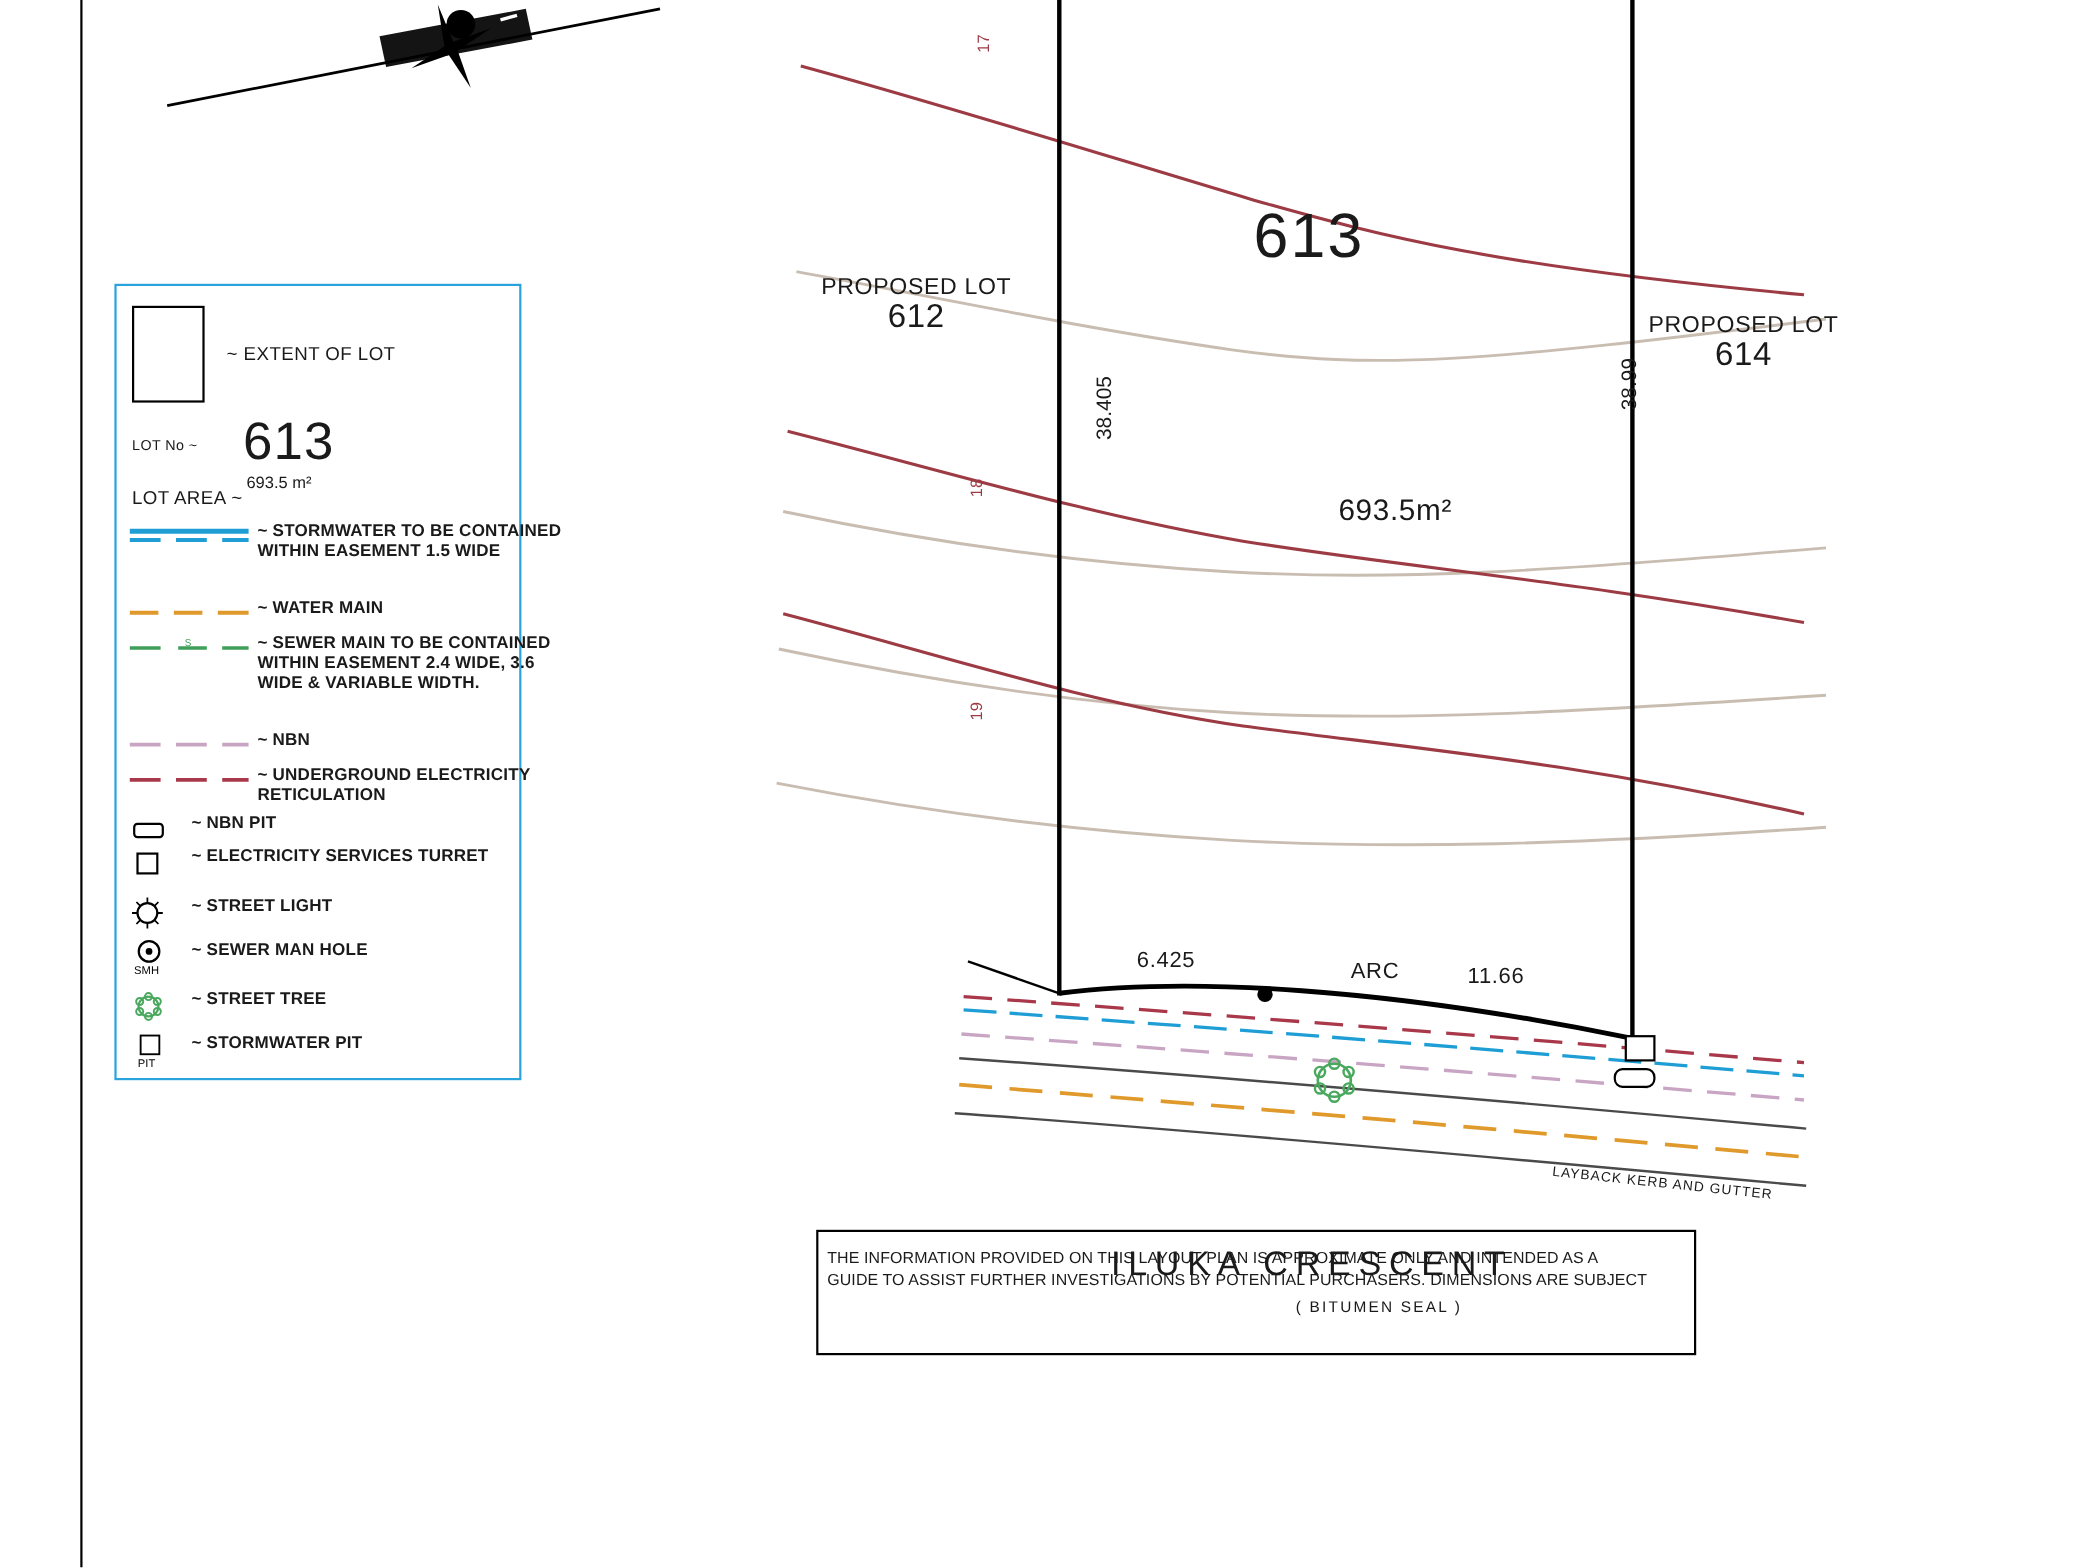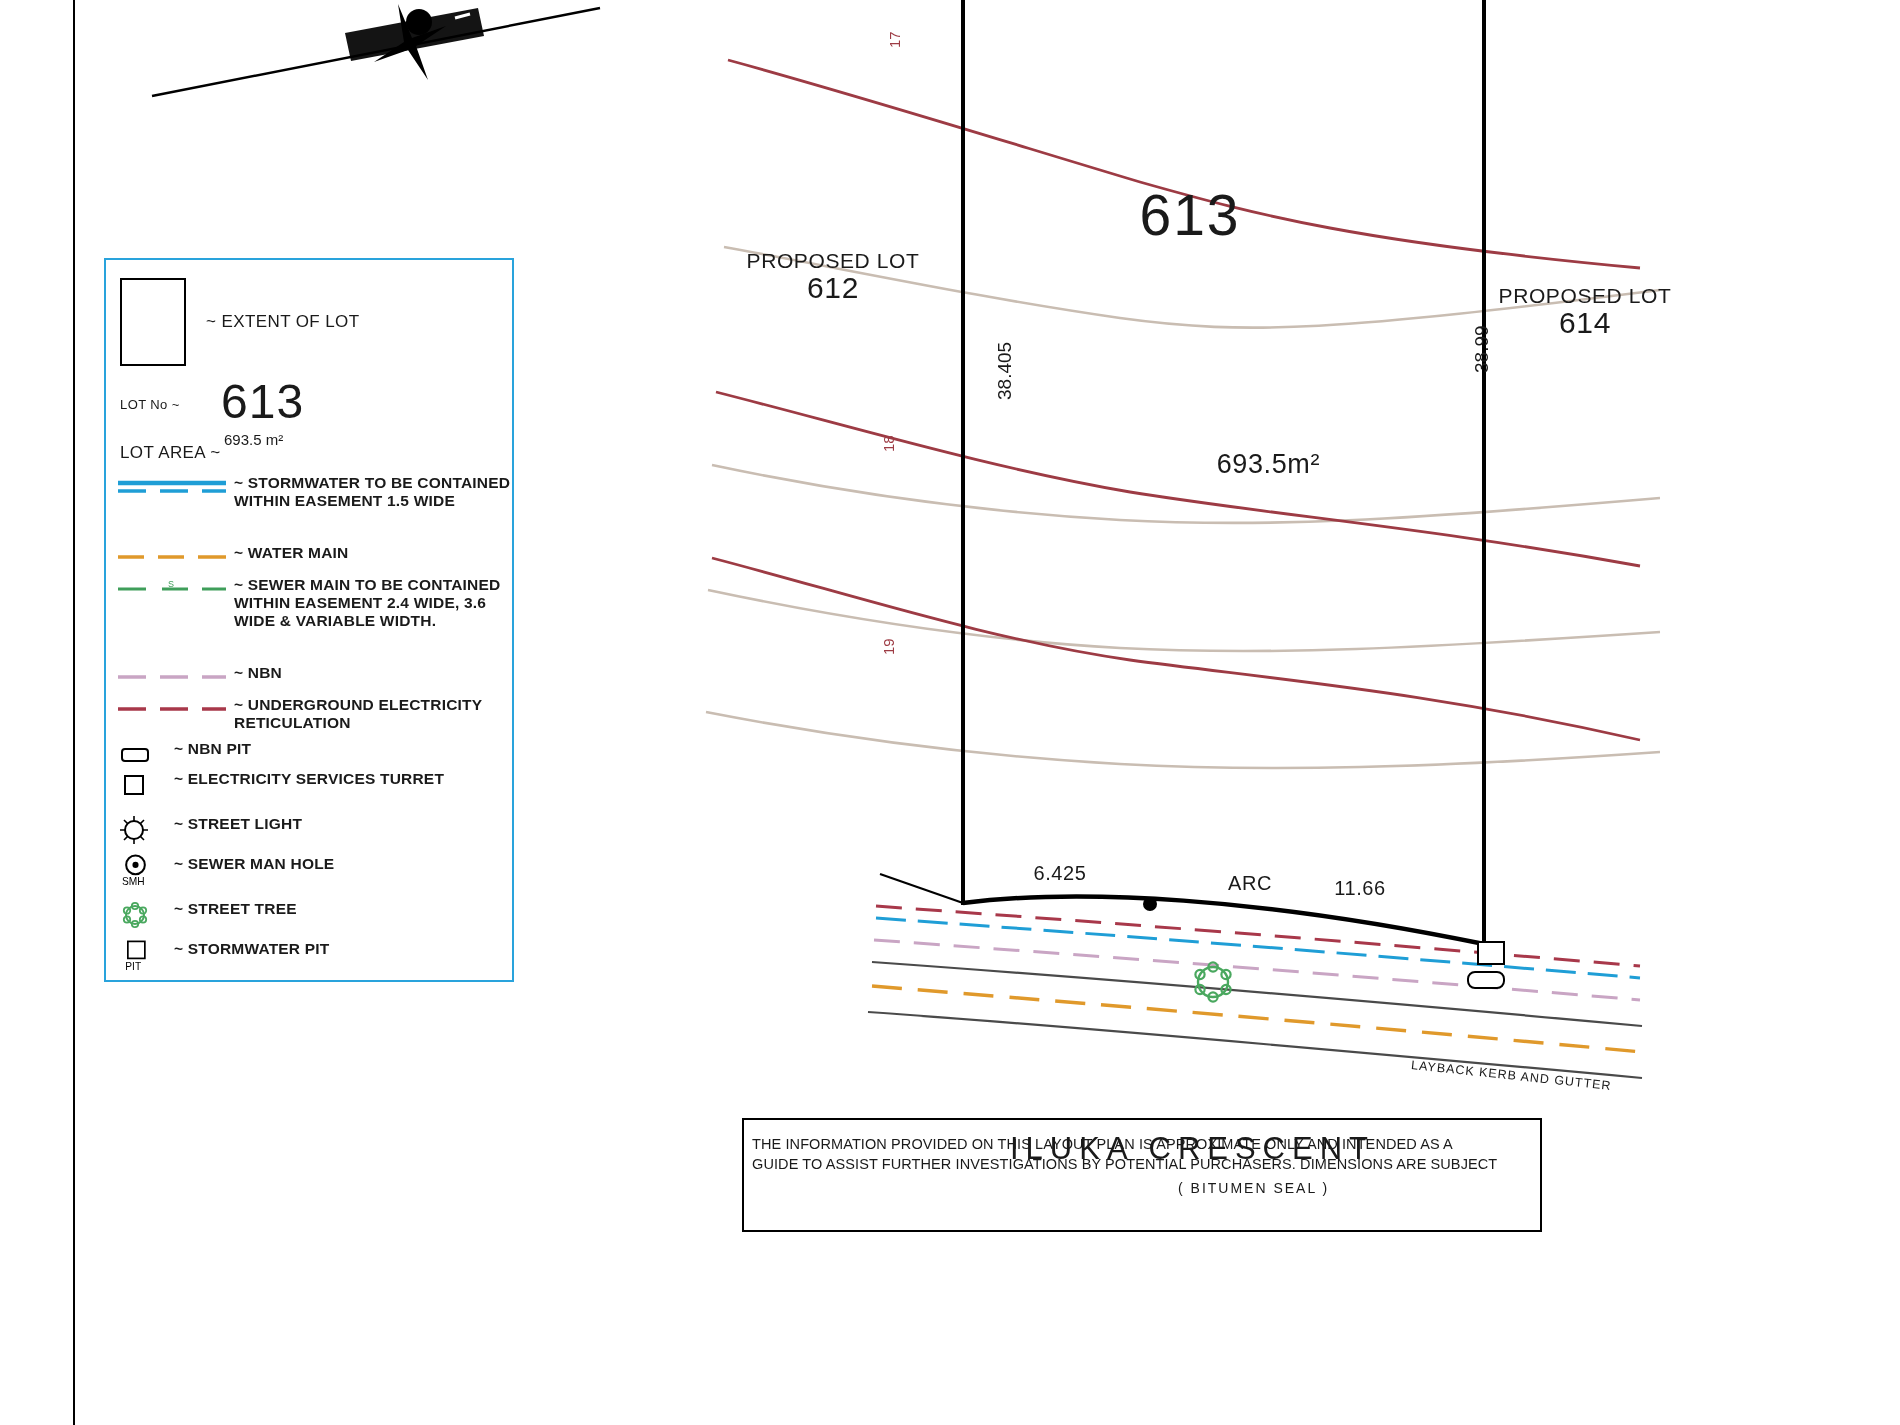--- a/index.html
+++ b/index.html
@@ -26,21 +26,21 @@
     left: 0; top: 0;
     width: 1900px;
     height: 1425px;
   }
 
   
   .legend {
     position: absolute;
     left: 104px;
     top: 258px;
-    width: 410px;
+    width: 370px;
     height: 724px;
     border: 2px solid #29a3dc;
     background: #ffffff;
     box-sizing: border-box;
   }
   .legend-extent-swatch {
     position: absolute;
     left: 14px;
     top: 18px;
     width: 62px;

